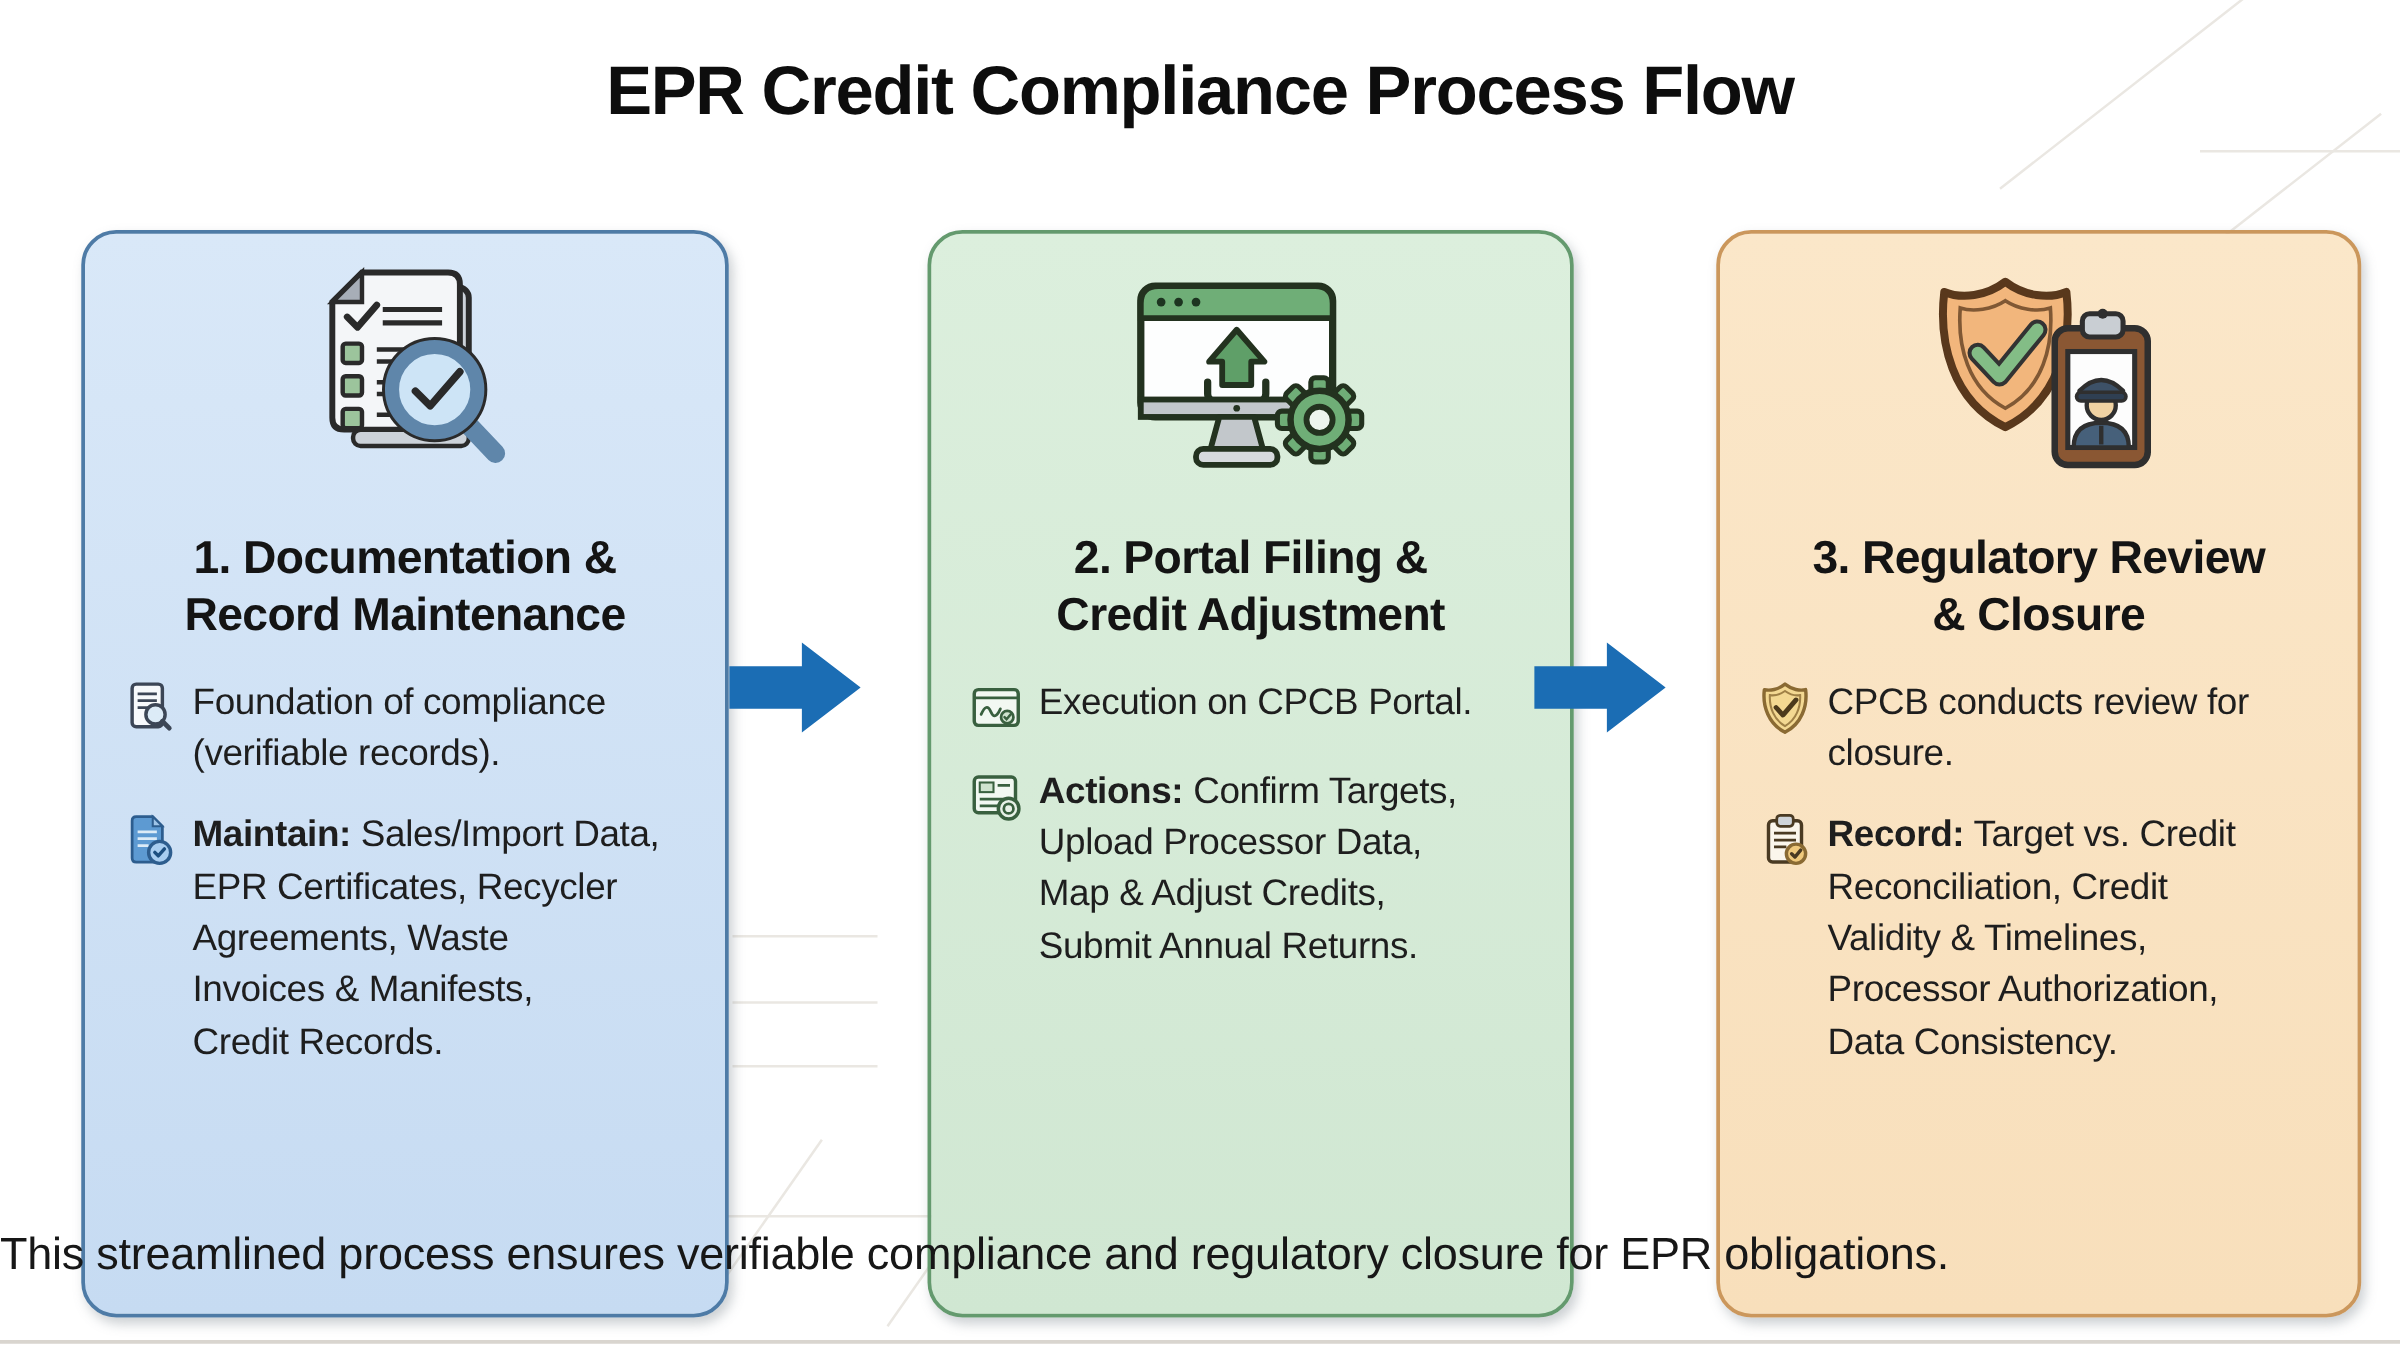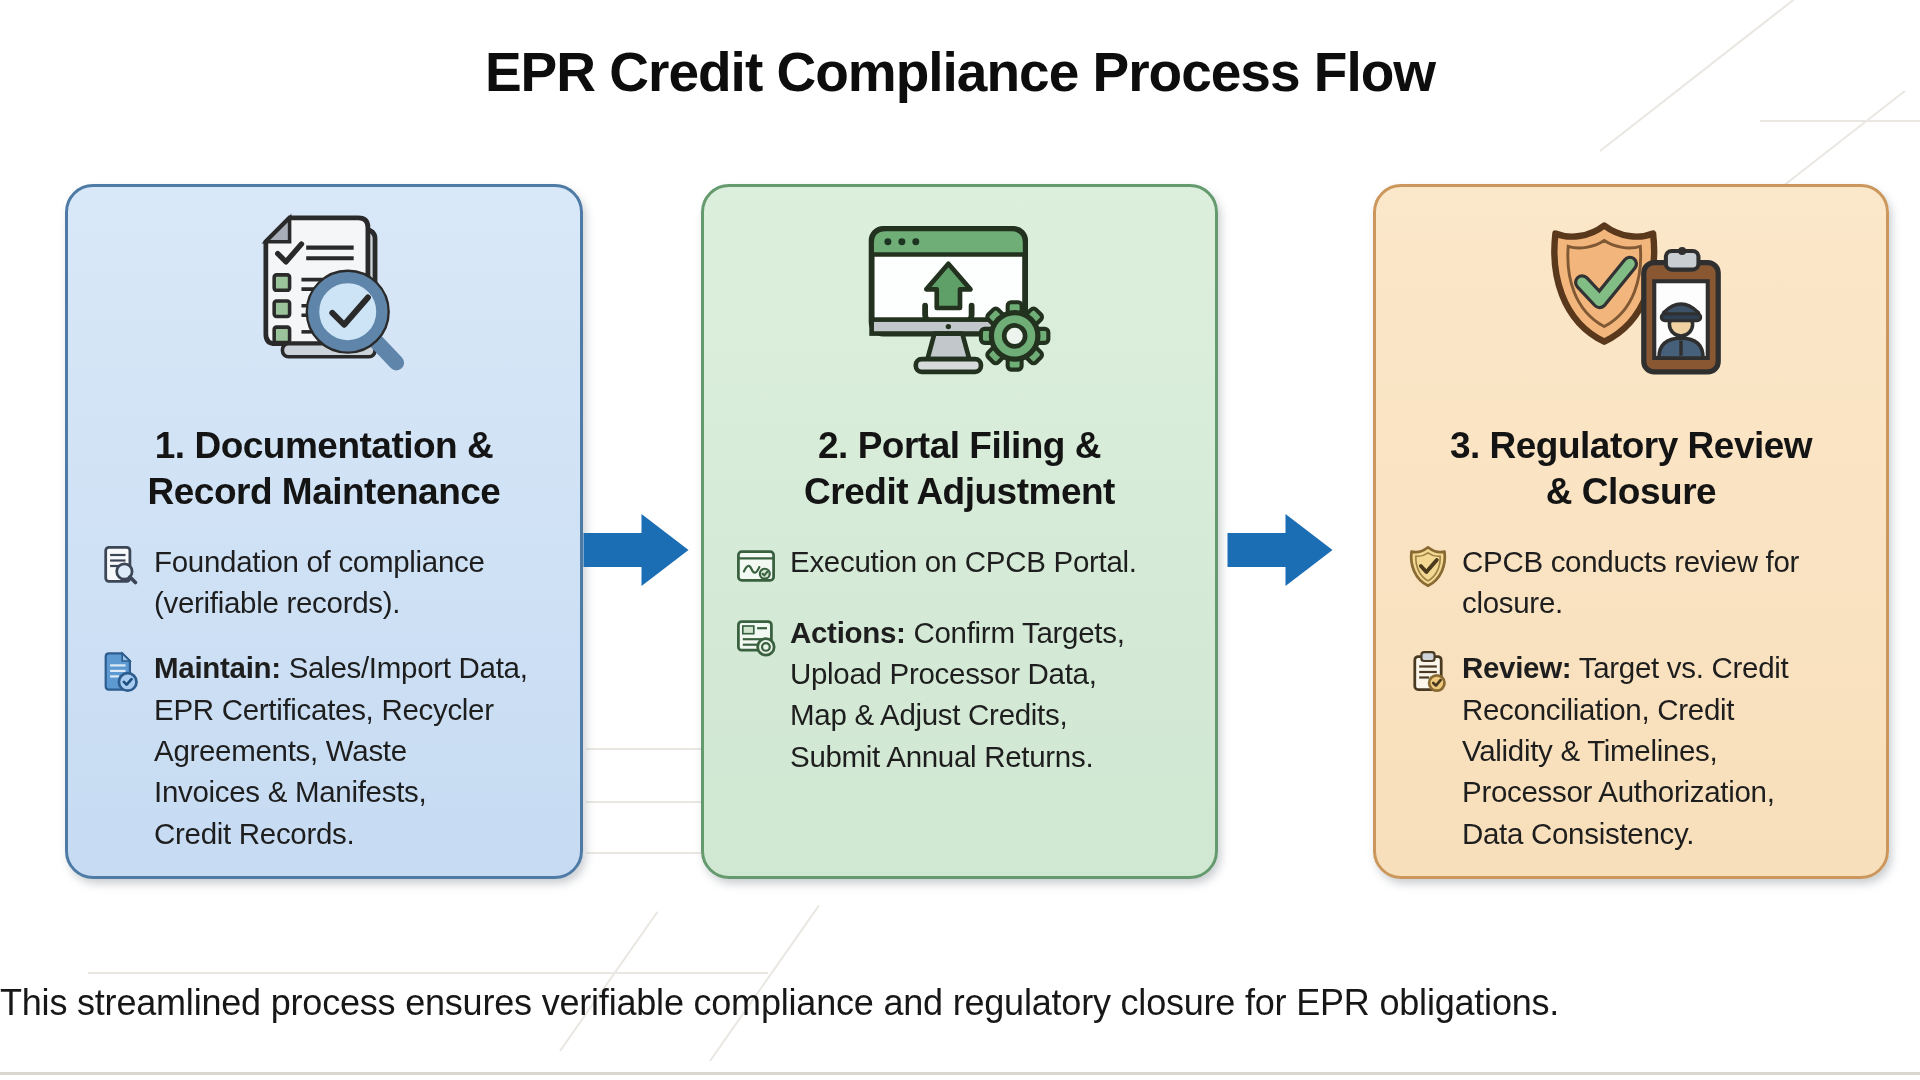--- a/index.html
+++ b/index.html
@@ -15,25 +15,25 @@
     position:absolute;top:40px;left:0;width:100%;text-align:center;margin:0;
     font-size:55px;font-weight:800;letter-spacing:-1px;color:#0d0d0d;
   }
   .footer{
     position:absolute;top:982px;left:0;width:100%;text-align:left;margin:0;
     font-size:36px;font-weight:400;color:#171717;letter-spacing:-0.2px;
   }
   .bottom-line{position:absolute;left:0;top:1072px;width:1920px;height:3px;background:#d9d5cf;}
   
   .card{
-    position:absolute;top:184px;height:695px;border-radius:28px;box-sizing:border-box;
+    position:absolute;top:184px;height:870px;border-radius:28px;box-sizing:border-box;
     box-shadow:3px 5px 9px rgba(110,120,130,0.35);
   }
   .card-blue{left:65px;width:518px;background:linear-gradient(180deg,#d9e8f8 0%,#c6dbf2 100%);border:3px solid #4e7ba6;}
-  .card-green{left:701px;width:517px;background:linear-gradient(180deg,#dcefdd 0%,#d0e7d2 100%);border:3px solid #649a6e;}
+  .card-green{left:742px;width:517px;background:linear-gradient(180deg,#dcefdd 0%,#d0e7d2 100%);border:3px solid #649a6e;}
   .card-orange{left:1373px;width:516px;background:linear-gradient(180deg,#fbe7c9 0%,#f8dfbb 100%);border:3px solid #cb975c;}
   .card-icon-wrap{height:192px;margin-top:18px;display:flex;align-items:center;justify-content:center;}
   .card-heading{
     margin:26px 10px 0 10px;text-align:center;font-size:37px;font-weight:700;line-height:1.24;
     color:#141414;white-space:pre-line;letter-spacing:-0.5px;
   }
   .bullets{margin-top:26px;padding:0 22px 0 30px;}
   .bullet{display:flex;align-items:flex-start;margin-bottom:24px;}
   .bullet-icon{flex:0 0 44px;width:44px;margin-top:3px;}
   .bullet p{
@@ -213,21 +213,21 @@
       <div class="bullet">
         <svg class="bullet-icon" viewBox="0 0 40 40" width="44" height="44">
           <rect x="8" y="6" width="24" height="30" rx="3" fill="#fbf6ec" stroke="#4a3a22" stroke-width="2.5"></rect>
           <rect x="14" y="2" width="12" height="8" rx="2.5" fill="#cfd4d9" stroke="#4a3a22" stroke-width="2"></rect>
           <line x1="12" y1="15" x2="28" y2="15" stroke="#4a3a22" stroke-width="2"></line>
           <line x1="12" y1="20" x2="28" y2="20" stroke="#4a3a22" stroke-width="2"></line>
           <line x1="12" y1="25" x2="21" y2="25" stroke="#4a3a22" stroke-width="2"></line>
           <circle cx="28" cy="30" r="7" fill="#f0c97c" stroke="#8a6a33" stroke-width="2.5"></circle>
           <path d="M24.8 30 l2.4 2.4 l4.2 -5" fill="none" stroke="#4a3a22" stroke-width="2.5" stroke-linecap="round" stroke-linejoin="round"></path>
         </svg>
-        <p><strong>Review:</strong><span> Target vs. Credit
+        <p><strong>Record:</strong><span> Target vs. Credit
 Reconciliation, Credit
 Validity &amp; Timelines,
 Processor Authorization,
 Data Consistency.</span></p>
       </div>
     </div>
   </section>
 
   <svg class="flow-arrow" style="left:583px;" viewBox="0 0 105 92">
     <polygon points="0,29 58,29 58,10 105,46 58,82 58,63 0,63" fill="#1b6db4"></polygon>

